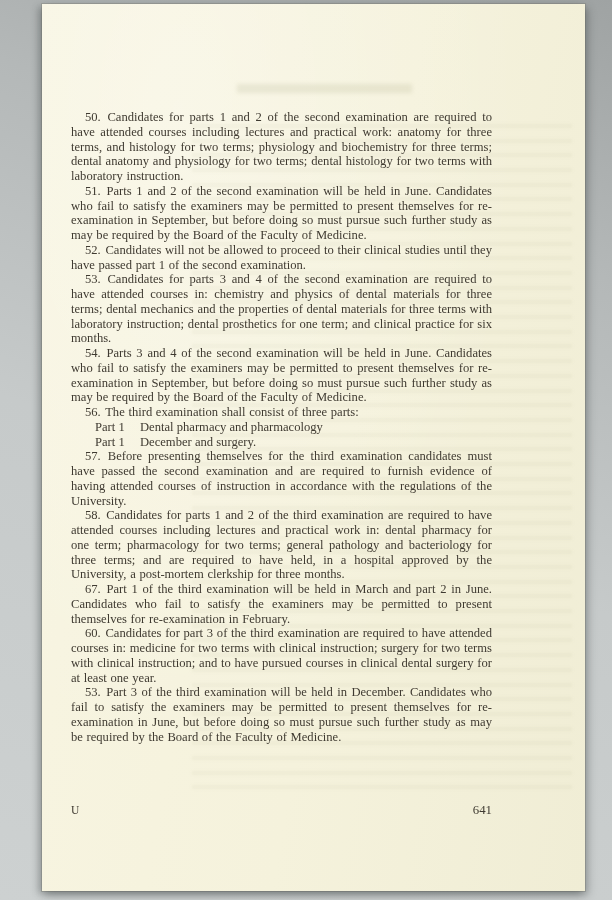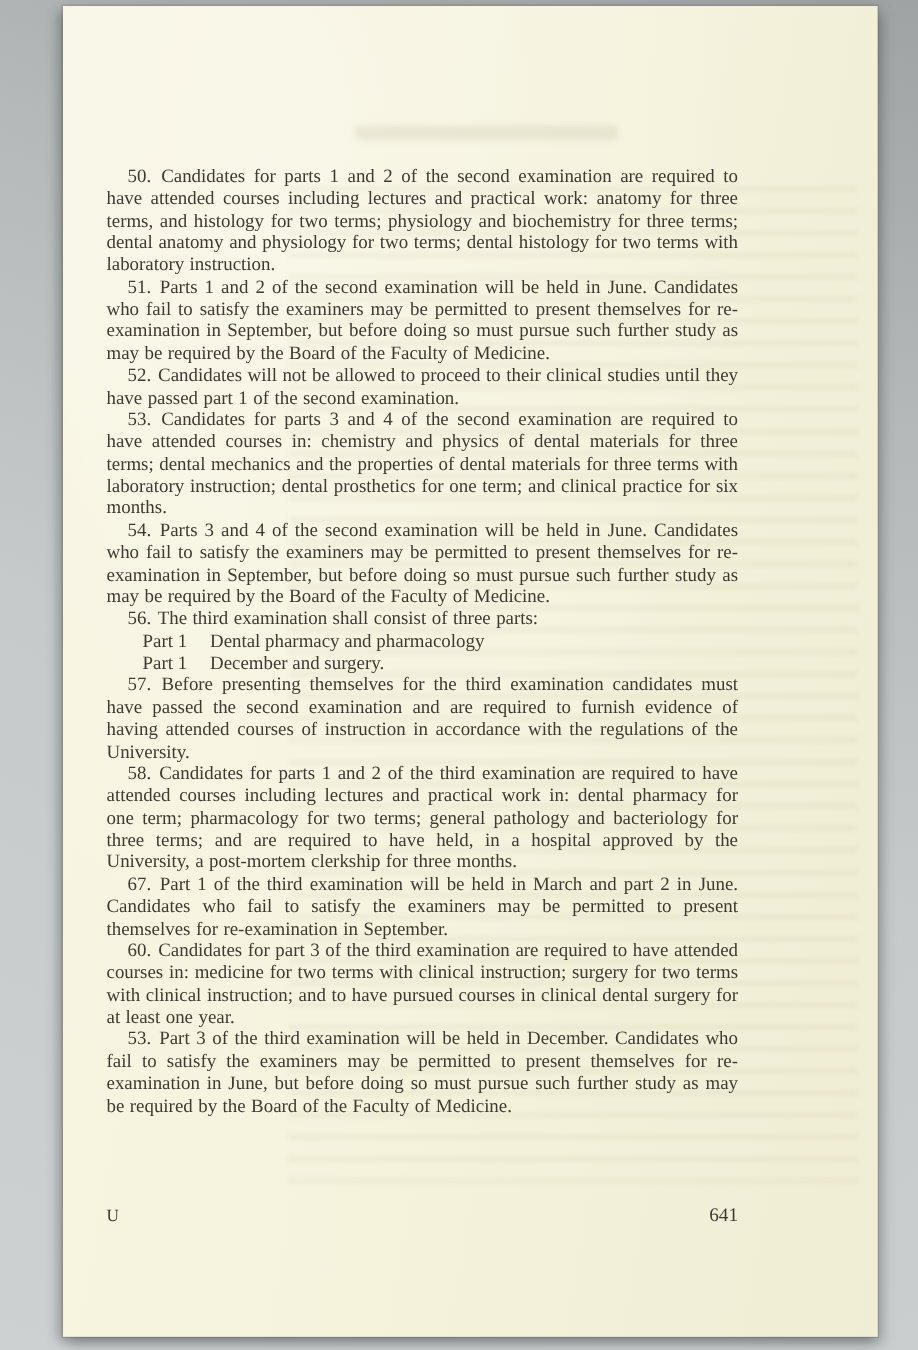--- a/index.html
+++ b/index.html
@@ -124,21 +124,21 @@
       <p><span class="para-num">52.</span> <span>Candidates will not be allowed to proceed to their clinical studies until they have passed part 1 of the second examination.</span></p>
       <p><span class="para-num">53.</span> <span>Candidates for parts 3 and 4 of the second examination are required to have attended courses in: chemistry and physics of dental materials for three terms; dental mechanics and the properties of dental materials for three terms with laboratory instruction; dental prosthetics for one term; and clinical practice for six months.</span></p>
       <p><span class="para-num">54.</span> <span>Parts 3 and 4 of the second examination will be held in June. Candidates who fail to satisfy the examiners may be permitted to present themselves for re-examination in September, but before doing so must pursue such further study as may be required by the Board of the Faculty of Medicine.</span></p>
       <p><span class="para-num">56.</span> <span>The third examination shall consist of three parts:</span></p>
       <div class="parts-list">
         <div class="part-row"><span class="part-label">Part 1</span><span>Dental pharmacy and pharmacology</span></div>
         <div class="part-row"><span class="part-label">Part 1</span><span>December and surgery.</span></div>
       </div>
       <p><span class="para-num">57.</span> <span>Before presenting themselves for the third examination candidates must have passed the second examination and are required to furnish evidence of having attended courses of instruction in accordance with the regulations of the University.</span></p>
       <p><span class="para-num">58.</span> <span>Candidates for parts 1 and 2 of the third examination are required to have attended courses including lectures and practical work in: dental pharmacy for one term; pharmacology for two terms; general pathology and bacteriology for three terms; and are required to have held, in a hospital approved by the University, a post-mortem clerkship for three months.</span></p>
-      <p><span class="para-num">67.</span> <span>Part 1 of the third examination will be held in March and part 2 in June. Candidates who fail to satisfy the examiners may be permitted to present themselves for re-examination in September.</span></p>
+      <p><span class="para-num">67.</span> <span>Part 1 of the third examination will be held in March and part 2 in June. Candidates who fail to satisfy the examiners may be permitted to present themselves for re-examination in February.</span></p>
       <p><span class="para-num">60.</span> <span>Candidates for part 3 of the third examination are required to have attended courses in: medicine for two terms with clinical instruction; surgery for two terms with clinical instruction; and to have pursued courses in clinical dental surgery for at least one year.</span></p>
       <p><span class="para-num">53.</span> <span>Part 3 of the third examination will be held in December.  Candidates who fail to satisfy the examiners may be permitted to present themselves for re-examination in June, but before doing so must pursue such further study as may be required by the Board of the Faculty of Medicine.</span></p>
     </div>
 
     <div class="page-footer">
       <span class="signature-mark">U</span>
       <span class="page-number">641</span>
     </div>
   </div>
 </div>

